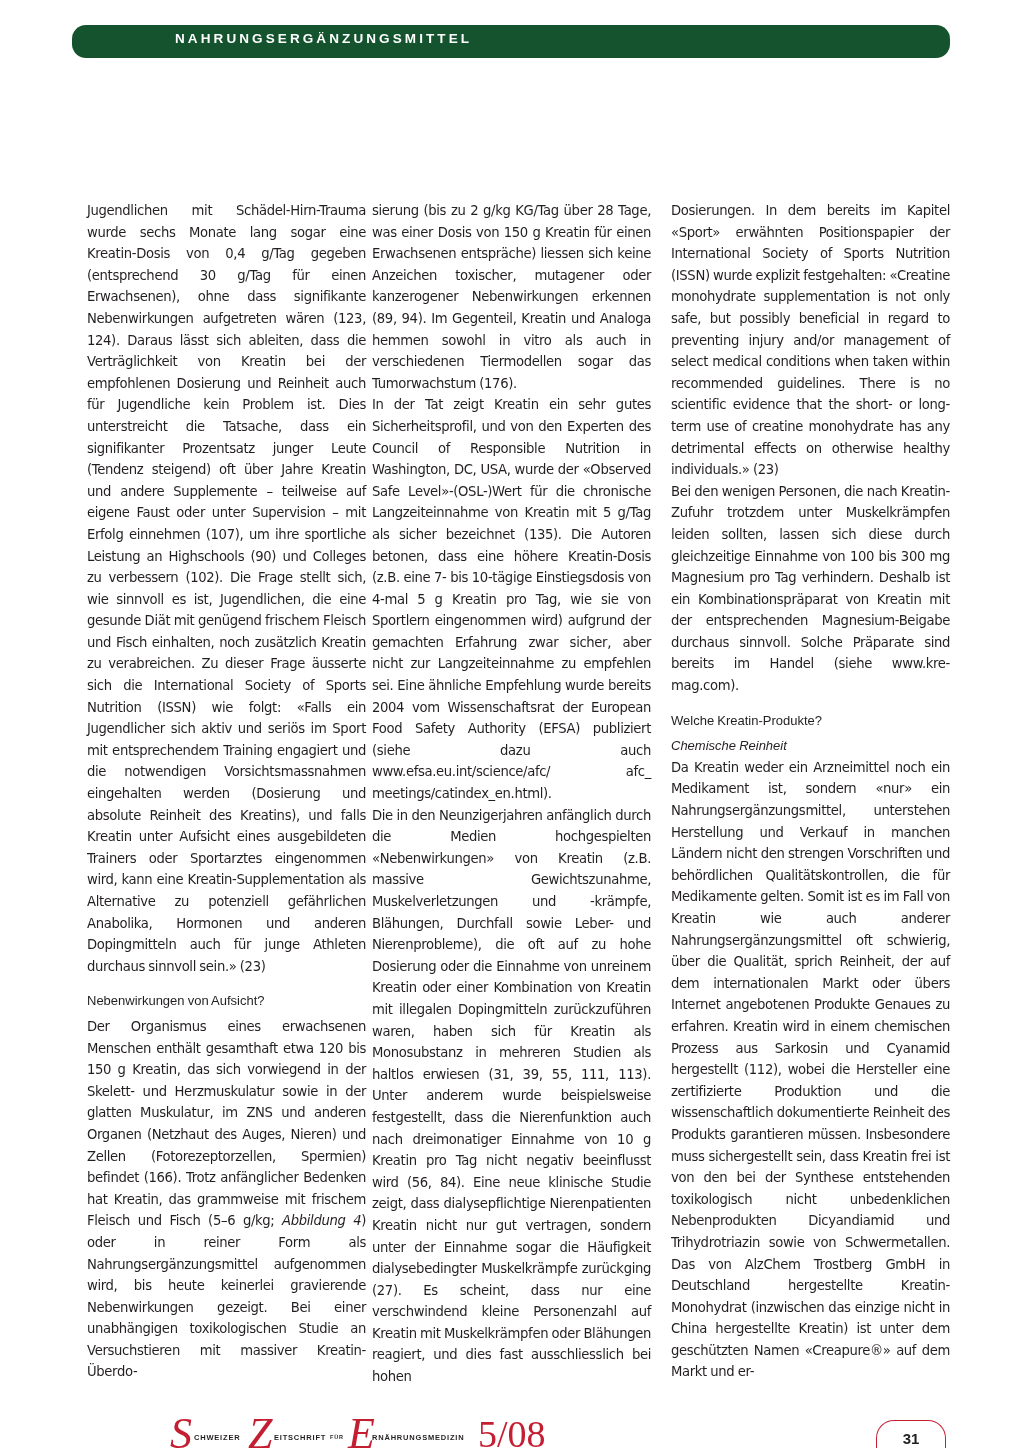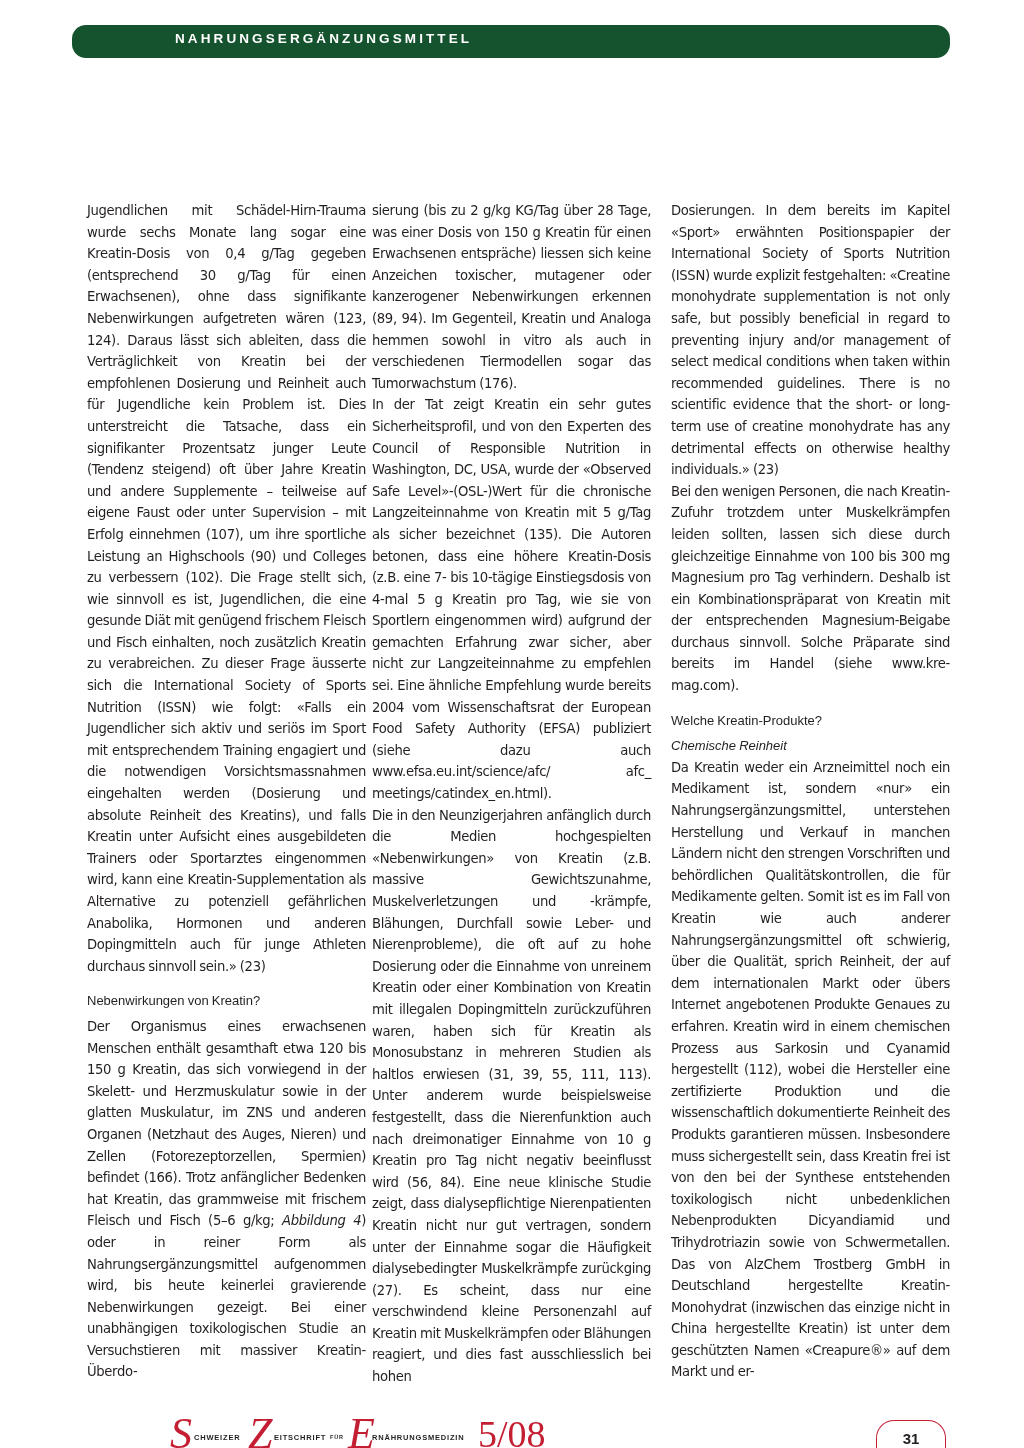--- a/index.html
+++ b/index.html
@@ -39,21 +39,21 @@
 </style>
 </head>
 <body>
 
 <div class="header-bar">
   <span class="header-title">NAHRUNGSERGÄNZUNGSMITTEL</span>
 </div>
 
 <div class="col col1">
   <p>Jugendlichen mit Schädel-Hirn-Trauma wurde sechs Monate lang sogar eine Kreatin-Dosis von 0,4 g/Tag gegeben (entsprechend 30 g/Tag für einen Erwachsenen), ohne dass signifikante Nebenwirkungen aufgetreten wären (123, 124). Daraus lässt sich ableiten, dass die Verträglichkeit von Kreatin bei der empfohlenen Dosierung und Reinheit auch für Jugendliche kein Problem ist. Dies unterstreicht die Tatsache, dass ein signifikanter Prozentsatz junger Leute (Tendenz steigend) oft über Jahre Kreatin und andere Supplemente – teilweise auf eigene Faust oder unter Supervision – mit Erfolg einnehmen (107), um ihre sportliche Leistung an Highschools (90) und Colleges zu verbessern (102). Die Frage stellt sich, wie sinnvoll es ist, Jugendlichen, die eine gesunde Diät mit genügend frischem Fleisch und Fisch einhalten, noch zusätzlich Kreatin zu verabreichen. Zu dieser Frage äusserte sich die International Society of Sports Nutrition (ISSN) wie folgt: «Falls ein Jugendlicher sich aktiv und seriös im Sport mit entsprechendem Training engagiert und die notwendigen Vorsichtsmassnahmen eingehalten werden (Dosierung und absolute Reinheit des Kreatins), und falls Kreatin unter Aufsicht eines ausgebildeten Trainers oder Sportarztes eingenommen wird, kann eine Kreatin-Supplementation als Alternative zu potenziell gefährlichen Anabolika, Hormonen und anderen Dopingmitteln auch für junge Athleten durchaus sinnvoll sein.» (23)</p>
-  <h3 class="sec">Nebenwirkungen von Kreatin?</h3>
+  <h3 class="sec">Nebenwirkungen von Aufsicht?</h3>
   <p><span>Der Organismus eines erwachsenen Menschen enthält gesamthaft etwa 120 bis 150 g Kreatin, das sich vorwiegend in der Skelett- und Herzmuskulatur sowie in der glatten Muskulatur, im ZNS und anderen Organen (Netzhaut des Auges, Nieren) und Zellen (Fotorezeptorzellen, Spermien) befindet (166). Trotz anfänglicher Bedenken hat Kreatin, das grammweise mit frischem Fleisch und Fisch (5–6 g/kg; </span><em>Abbildung 4</em><span>) oder in reiner Form als Nahrungsergänzungsmittel aufgenommen wird, bis heute keinerlei gravierende Nebenwirkungen gezeigt. Bei einer unabhängigen toxikologischen Studie an Versuchstieren mit massiver Kreatin-Überdo-</span></p>
 </div>
 
 <div class="col col2">
   <p>sierung (bis zu 2 g/kg KG/Tag über 28 Tage, was einer Dosis von 150 g Kreatin für einen Erwachsenen entspräche) liessen sich keine Anzeichen toxischer, mutagener oder kanzerogener Nebenwirkungen erkennen (89, 94). Im Gegenteil, Kreatin und Analoga hemmen sowohl in vitro als auch in verschiedenen Tiermodellen sogar das Tumorwachstum (176).</p>
   <p>In der Tat zeigt Kreatin ein sehr gutes Sicherheitsprofil, und von den Experten des Council of Responsible Nutrition in Washington, DC, USA, wurde der «Observed Safe Level»-(OSL-)Wert für die chronische Langzeiteinnahme von Kreatin mit 5 g/Tag als sicher bezeichnet (135). Die Autoren betonen, dass eine höhere Kreatin-Dosis (z.B. eine 7- bis 10-tägige Einstiegsdosis von 4-mal 5 g Kreatin pro Tag, wie sie von Sportlern eingenommen wird) aufgrund der gemachten Erfahrung zwar sicher, aber nicht zur Langzeiteinnahme zu empfehlen sei. Eine ähnliche Empfehlung wurde bereits 2004 vom Wissenschaftsrat der European Food Safety Authority (EFSA) publiziert (siehe dazu auch www.efsa.eu.int/science/afc/ afc_ meetings/catindex_en.html).</p>
   <p>Die in den Neunzigerjahren anfänglich durch die Medien hochgespielten «Nebenwirkungen» von Kreatin (z.B. massive Gewichtszunahme, Muskelverletzungen und -krämpfe, Blähungen, Durchfall sowie Leber- und Nierenprobleme), die oft auf zu hohe Dosierung oder die Einnahme von unreinem Kreatin oder einer Kombination von Kreatin mit illegalen Dopingmitteln zurückzuführen waren, haben sich für Kreatin als Monosubstanz in mehreren Studien als haltlos erwiesen (31, 39, 55, 111, 113). Unter anderem wurde beispielsweise festgestellt, dass die Nierenfunktion auch nach dreimonatiger Einnahme von 10 g Kreatin pro Tag nicht negativ beeinflusst wird (56, 84). Eine neue klinische Studie zeigt, dass dialysepflichtige Nierenpatienten Kreatin nicht nur gut vertragen, sondern unter der Einnahme sogar die Häufigkeit dialysebedingter Muskelkrämpfe zurückging (27). Es scheint, dass nur eine verschwindend kleine Personenzahl auf Kreatin mit Muskelkrämpfen oder Blähungen reagiert, und dies fast ausschliesslich bei hohen</p>
 </div>
 
 <div class="col col3">

